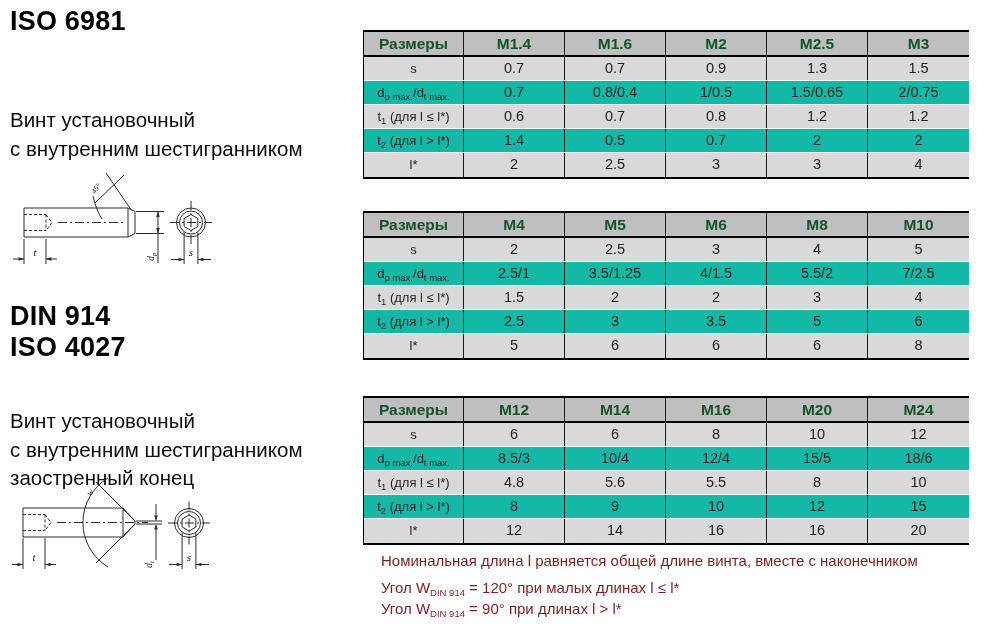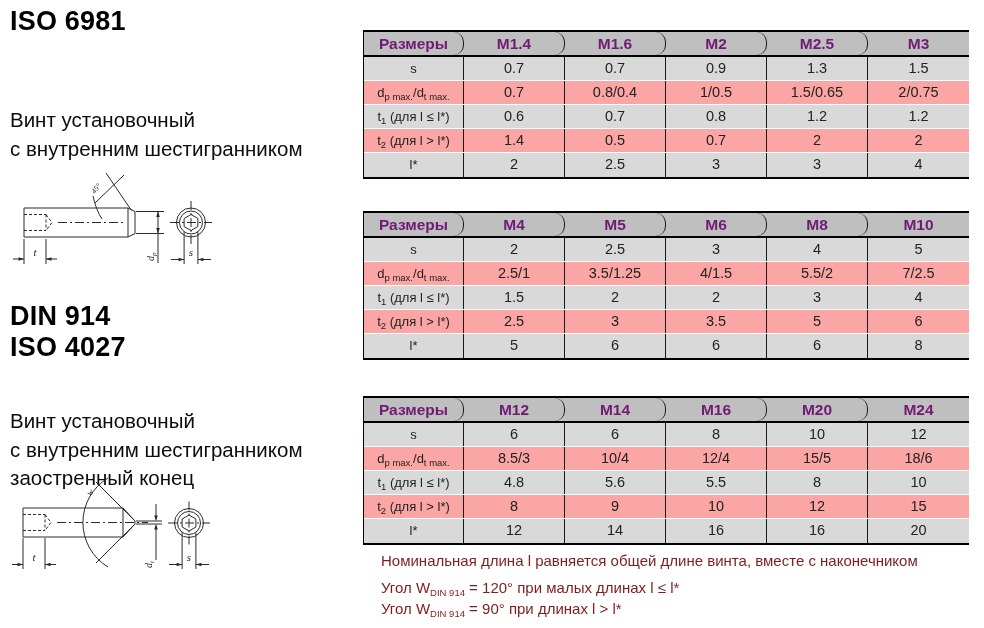--- a/index.html
+++ b/index.html
@@ -11,28 +11,28 @@
   .codes{position:absolute;left:10px;font-size:27px;font-weight:bold;
          line-height:31px;color:#000;letter-spacing:0.2px;}
   .desc{position:absolute;left:10px;font-size:20.5px;line-height:28.5px;color:#0d0d0d;margin-top:16px;}
   .dwg{position:absolute;left:8px;}
   .dwg path,.dwg rect,.dwg circle,.dwg polygon{vector-effect:non-scaling-stroke;}
   .dim-label{font-family:"Liberation Serif",serif;font-style:italic;fill:#222;}
   
   .dim-table{position:absolute;left:363px;width:606px;box-sizing:border-box;
              border-top:2px solid #000;border-bottom:2px solid #000;border-left:1px solid #000;}
   .t-header{display:flex;background:#bfbfbf;border-bottom:2px solid #000;height:23px;}
-  .t-row{display:flex;height:24px;box-sizing:border-box;border-bottom:1px solid #fff;background:#fca5a5;}
+  .t-row{display:flex;height:24px;box-sizing:border-box;border-bottom:1px solid #fff;background:#14b8a6;}
   .t-row:last-child{border-bottom:none;}
   .t-row.alt{background:#d9d9d9;}
   .t-hcell,.t-cell{box-sizing:border-box;width:101px;text-align:center;
                    border-right:1px solid #1a1a1a;overflow:hidden;white-space:nowrap;}
   .t-hcell:last-child,.t-cell:last-child{border-right:none;}
   .t-hcell.lbl,.t-cell.lbl{width:100px;}
-  .t-hcell{font-weight:bold;font-size:15.5px;line-height:23px;color:#701a75;border-radius:10px;}
+  .t-hcell{font-weight:bold;font-size:15.5px;line-height:23px;color:#14532d;}
   .t-cell{font-size:14.5px;line-height:23px;color:#222;}
   .t-cell.lbl{font-size:13px;}
   .sub{font-size:9.5px;vertical-align:-3px;}
   
   .note{position:absolute;left:381px;font-size:15px;color:#7f1d1d;}
   .nsub{font-size:9.5px;vertical-align:-3px;}
 </style>
 </head>
 <body>
 

